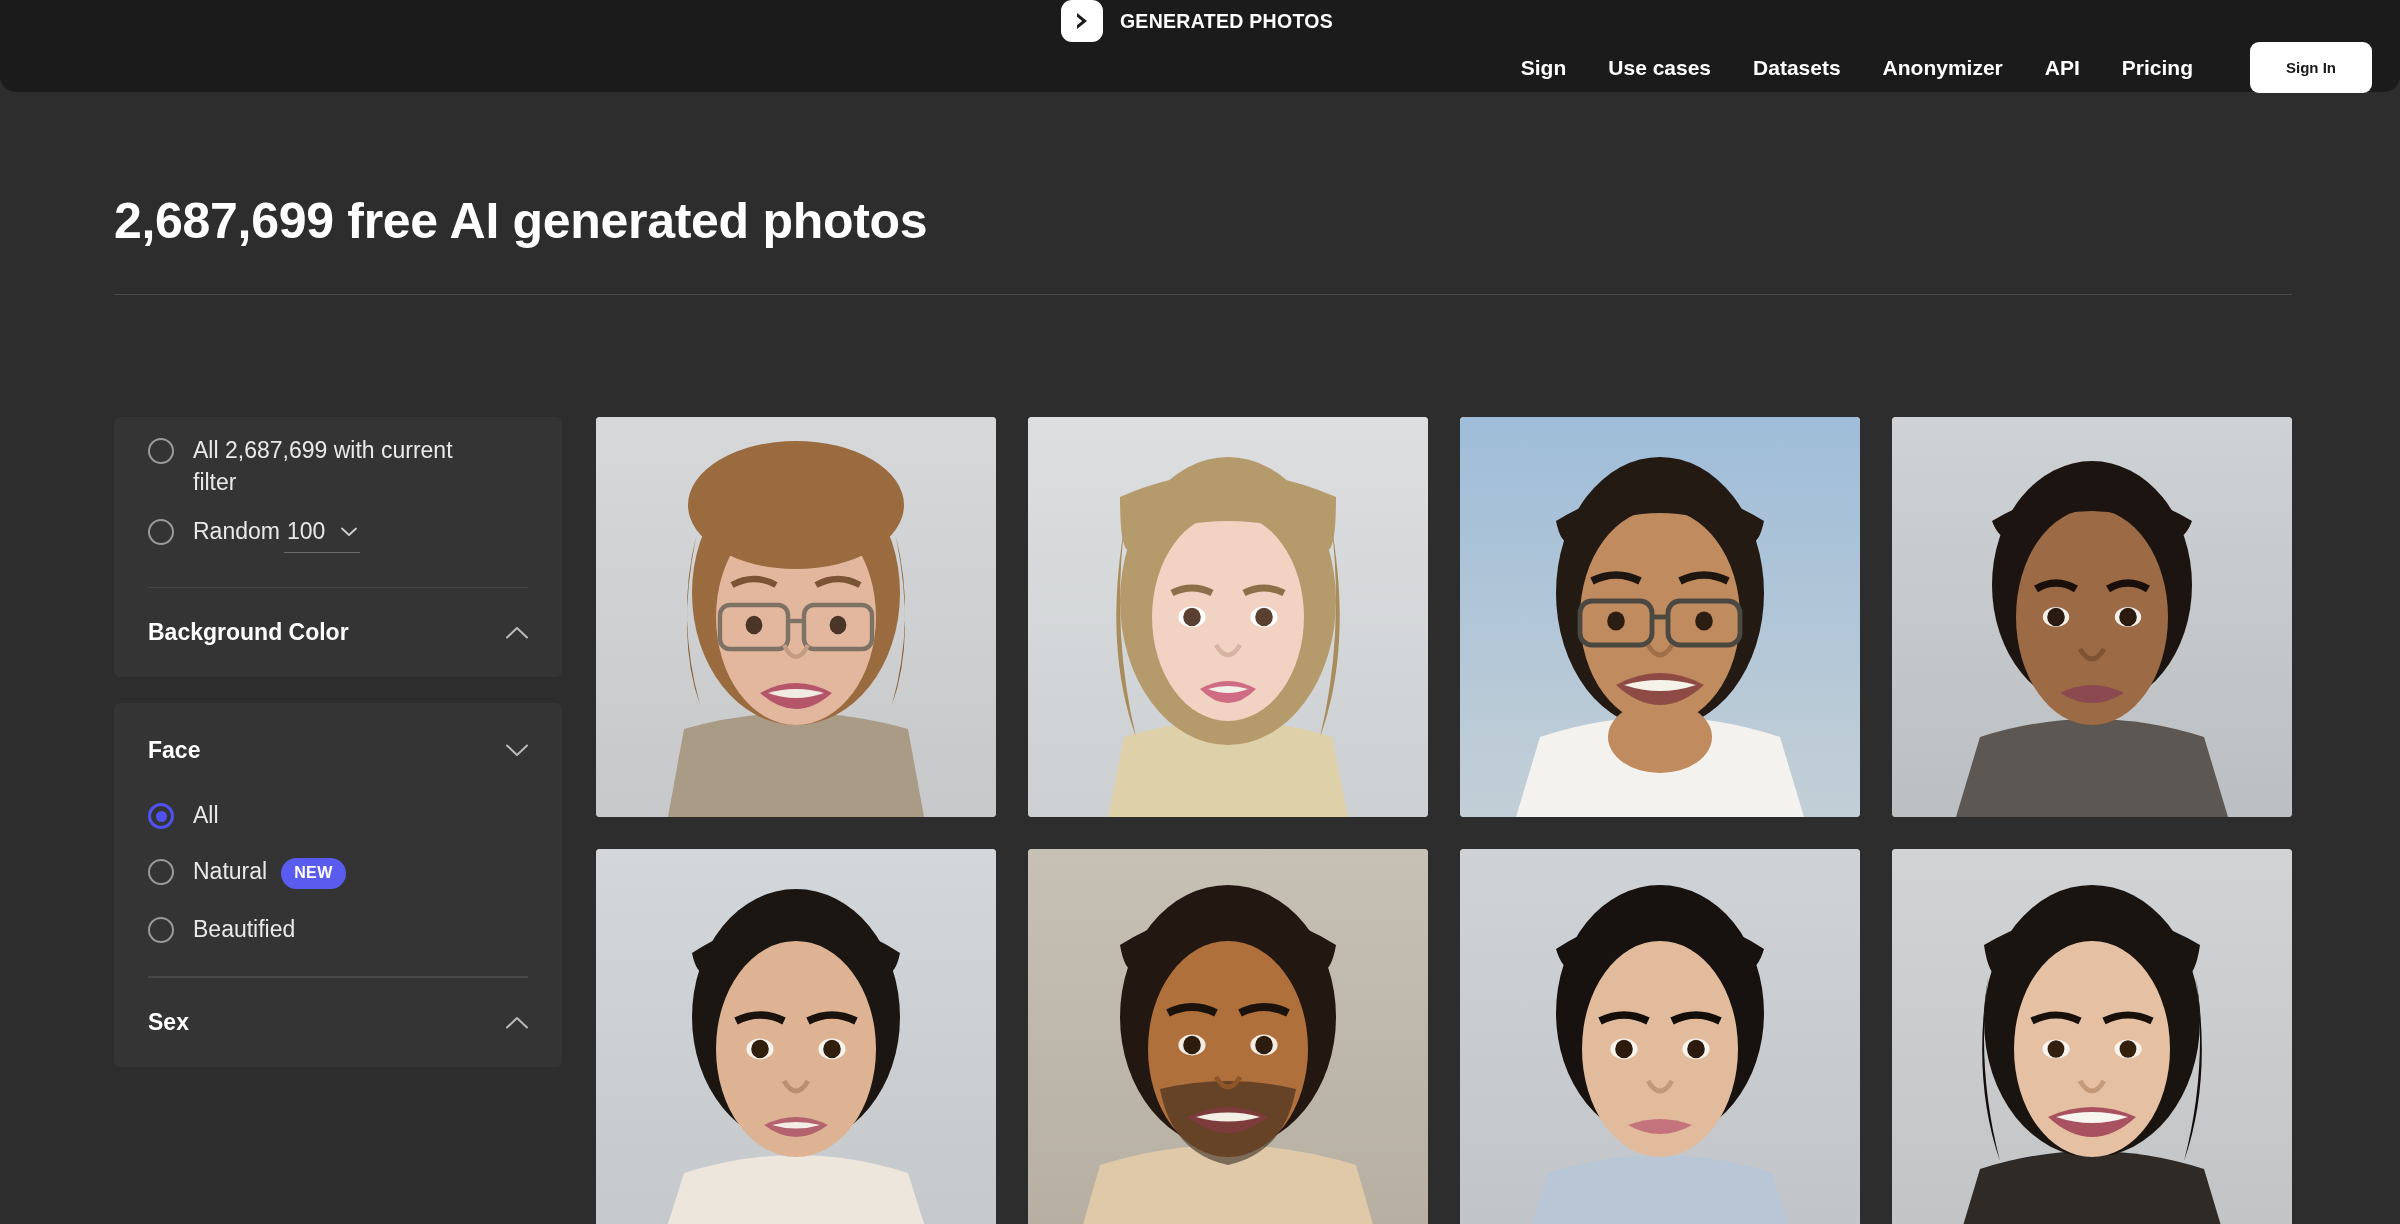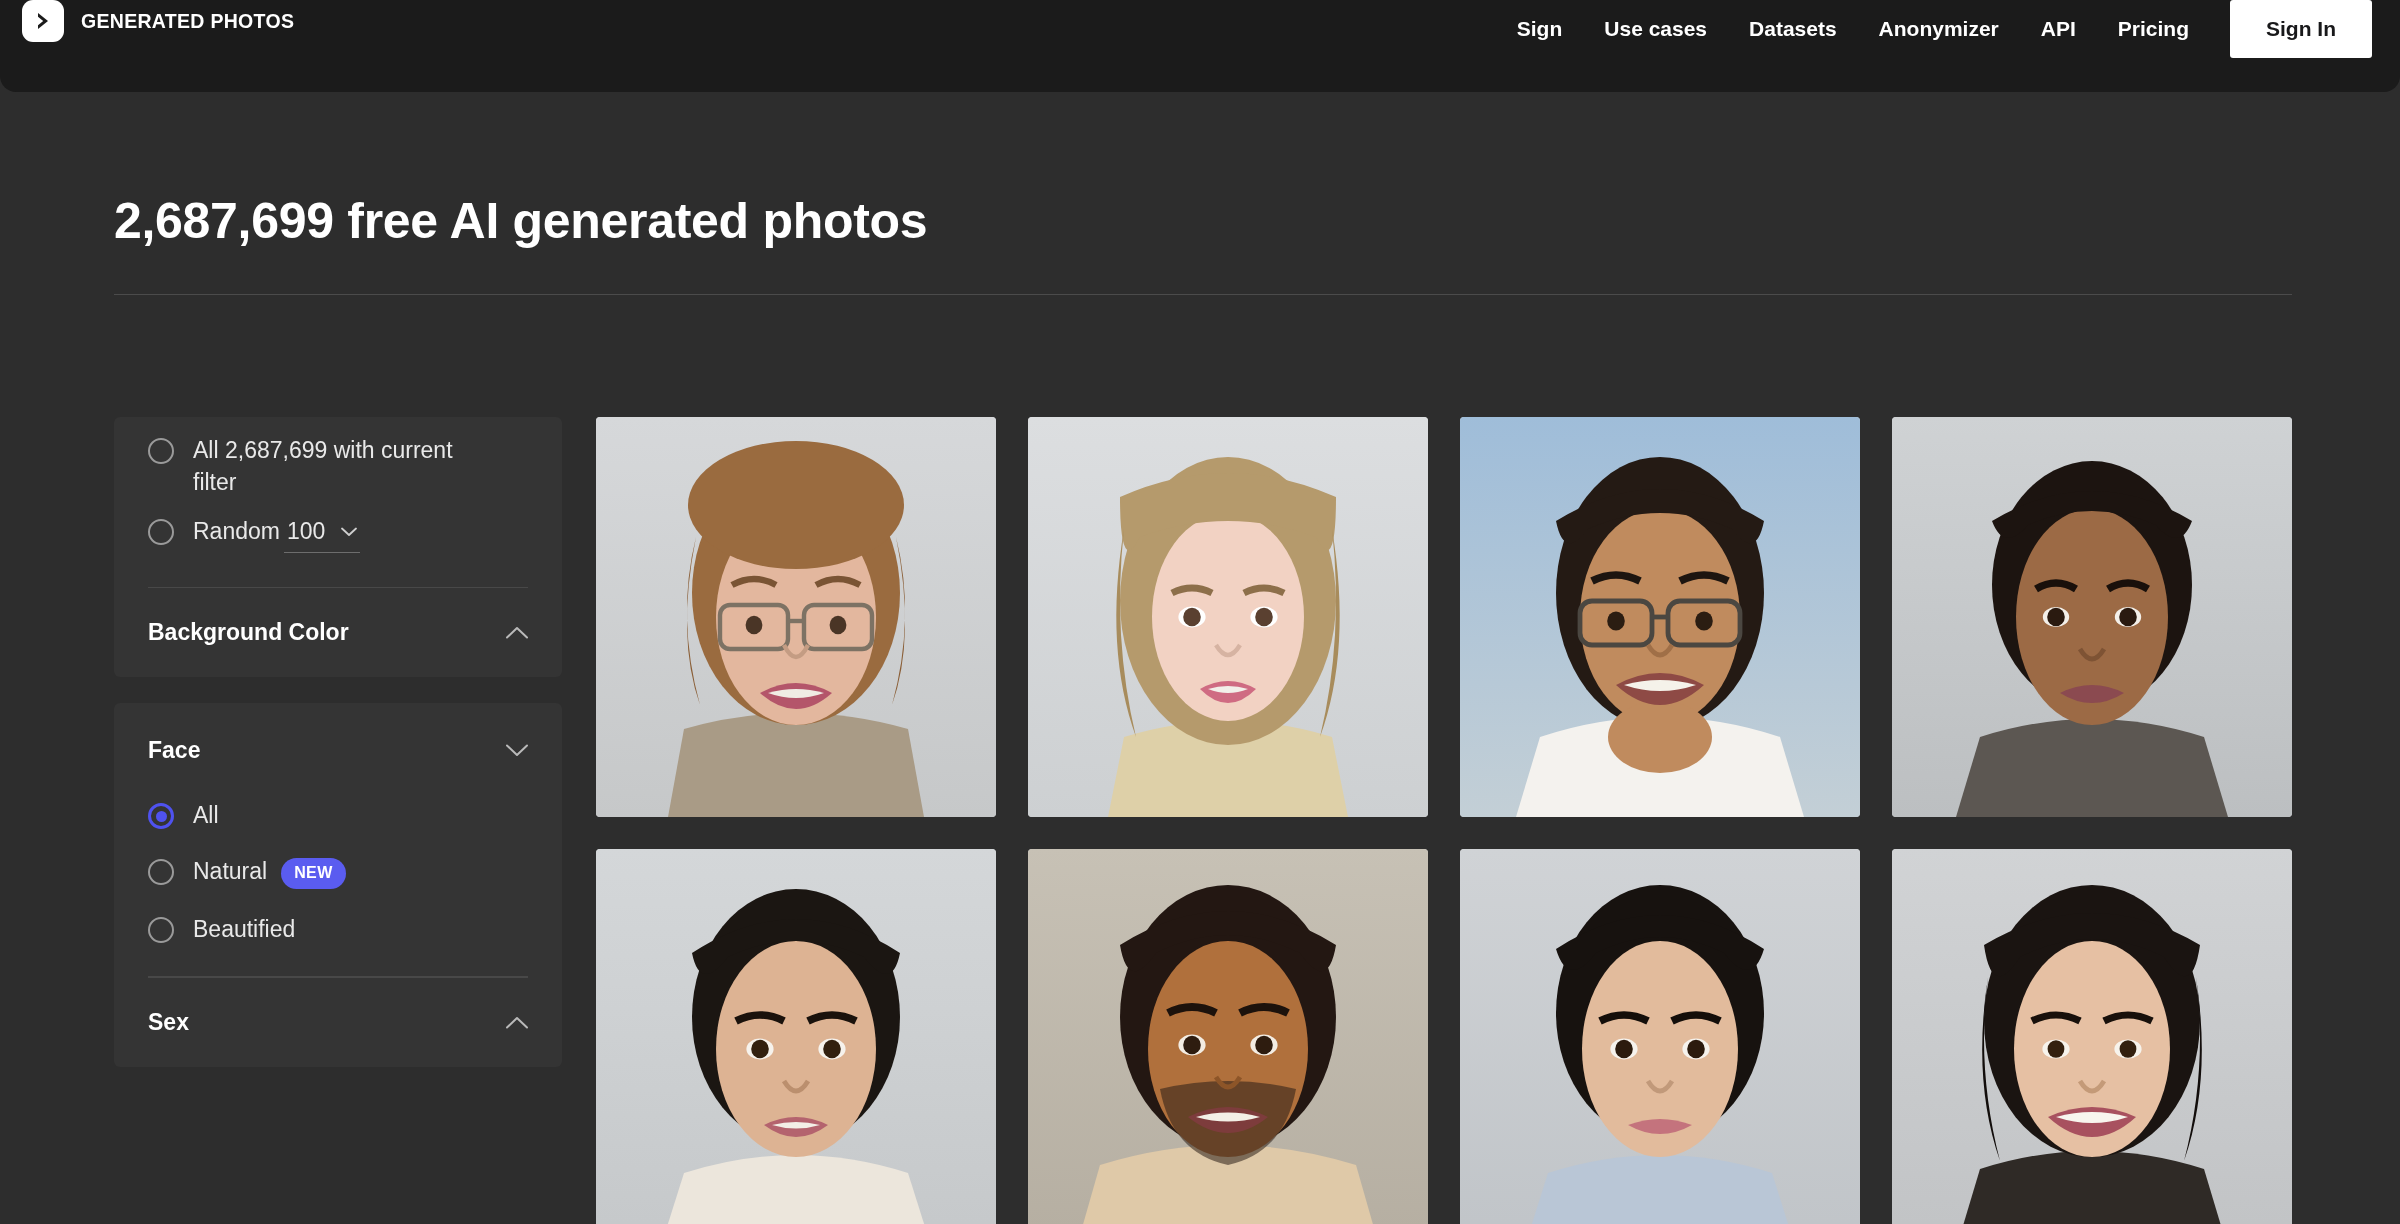--- a/index.html
+++ b/index.html
@@ -15,22 +15,23 @@
 
   
   .header {
     position: absolute;
     top: 0; left: 0;
     width: 2400px;
     height: 92px;
     background: #1b1b1b;
     border-radius: 0 0 16px 16px;
     display: flex;
-    align-items: flex-start;
+    align-items: center;
     padding: 0 28px 0 22px;
+    flex-direction: column;
   }
   .brand {
     display: flex;
     align-items: center;
     gap: 17px;
     cursor: pointer;
   }
   .logo-mark {
     width: 42px; height: 42px;
     background: #ffffff;
@@ -55,27 +56,27 @@
   }
   .nav-item {
     color: #ffffff;
     font-size: 21px;
     font-weight: bold;
     padding: 10px 21px;
     cursor: pointer;
     white-space: nowrap;
   }
   .signin-btn {
-    margin-left: 20px;
+    margin-left: 36px;
     background: #ffffff;
     color: #18181a;
-    font-size: 21px;
+    font-size: 15px;
     font-weight: bold;
     border: none;
-    border-radius: 3px;
+    border-radius: 9px;
     padding: 17px 36px;
     cursor: pointer;
     font-family: "Liberation Sans", sans-serif;
   }
 
   
   .page {
     position: absolute;
     top: 92px; left: 0;
     width: 2400px;

